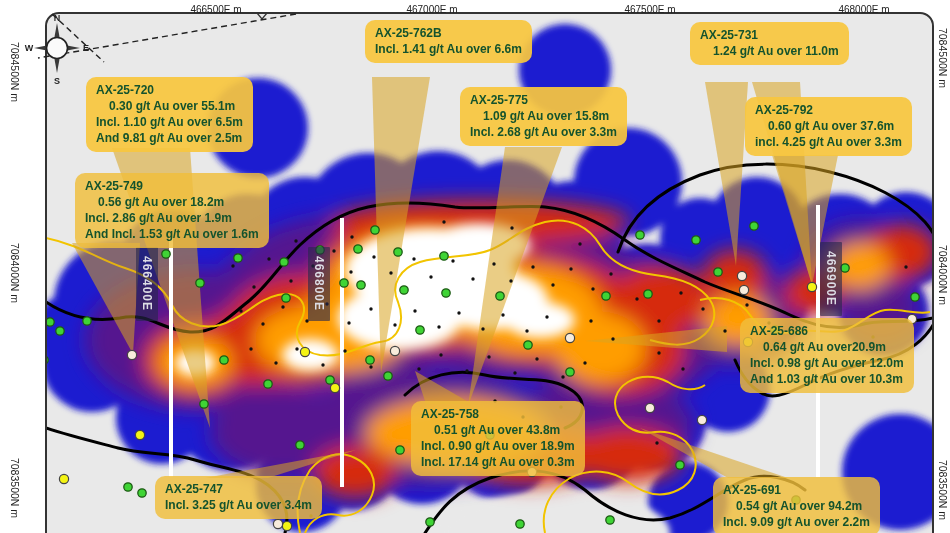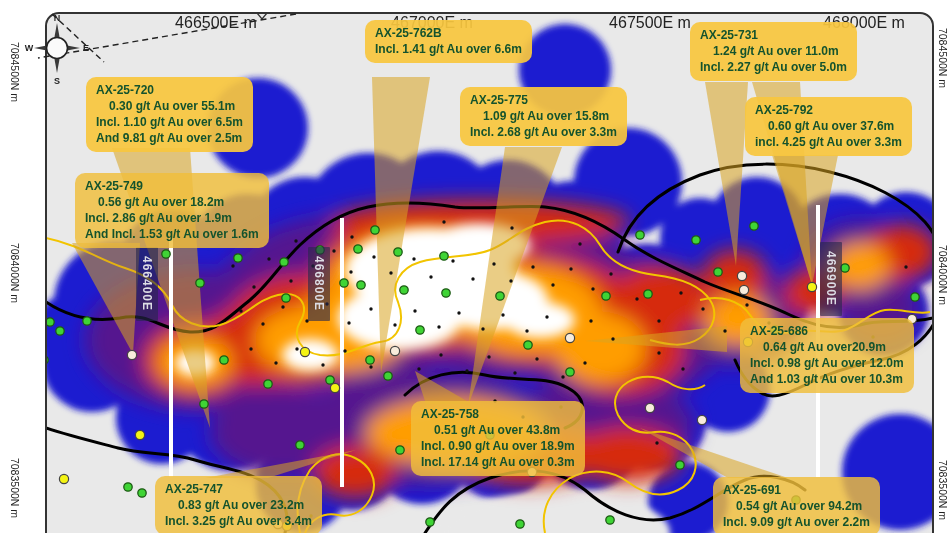--- a/index.html
+++ b/index.html
@@ -2,22 +2,22 @@
 <html><head>
 <meta charset="utf-8">
 <style>
   html,body{margin:0;padding:0;}
   body{
     width:950px;height:533px;position:relative;overflow:hidden;
     background:#ffffff;
     font-family:"Liberation Sans", sans-serif;
   }
   .top-axis-label{
-    position:absolute;top:14px;transform:translateX(-50%);
-    font-size:16px;color:#222;white-space:nowrap;text-align:right;
+    position:absolute;top:4px;transform:translateX(-50%);
+    font-size:10px;color:#222;white-space:nowrap;text-align:right;
   }
   .side-axis-label{
     position:absolute;writing-mode:vertical-rl;
     font-size:10.5px;color:#222;white-space:nowrap;
     transform:translateY(-50%);
   }
   svg.mapsvg{position:absolute;left:0;top:0;}
   .section-label{
     position:absolute;writing-mode:vertical-rl;
     background:rgba(38,38,78,0.62);color:#dcdce4;
@@ -398,21 +398,20 @@
 
 <div class="callout" style="left:460px;top:87px">
   <div>AX-25-775</div>
   <div class="indent">1.09 g/t Au over 15.8m</div>
   <div>Incl. 2.68 g/t Au over 3.3m</div>
 </div>
 
 <div class="callout" style="left:690px;top:22px">
   <div>AX-25-731</div>
   <div class="indent">1.24 g/t Au over 11.0m</div>
-  <div>Incl. 2.27 g/t Au over 5.0m</div>
 </div>
 
 <div class="callout" style="left:745px;top:97px">
   <div>AX-25-792</div>
   <div class="indent">0.60 g/t Au over 37.6m</div>
   <div>incl. 4.25 g/t Au over 3.3m</div>
 </div>
 
 <div class="callout dim" style="left:727px;top:318px">
   <div>AX-25-686</div>
@@ -423,21 +422,20 @@
 
 <div class="callout dim" style="left:398px;top:401px">
   <div>AX-25-758</div>
   <div class="indent">0.51 g/t Au over 43.8m</div>
   <div>Incl. 0.90 g/t Au over 18.9m</div>
   <div>Incl. 17.14 g/t Au over 0.3m</div>
 </div>
 
 <div class="callout dim" style="left:142px;top:476px">
   <div>AX-25-747</div>
-  <div class="indent">0.83 g/t Au over 23.2m</div>
   <div>Incl. 3.25 g/t Au over 3.4m</div>
 </div>
 
 <div class="callout dim" style="left:700px;top:477px">
   <div>AX-25-691</div>
   <div class="indent">0.54 g/t Au over 94.2m</div>
   <div>Incl. 9.09 g/t Au over 2.2m</div>
 </div>
 
 </body></html>

